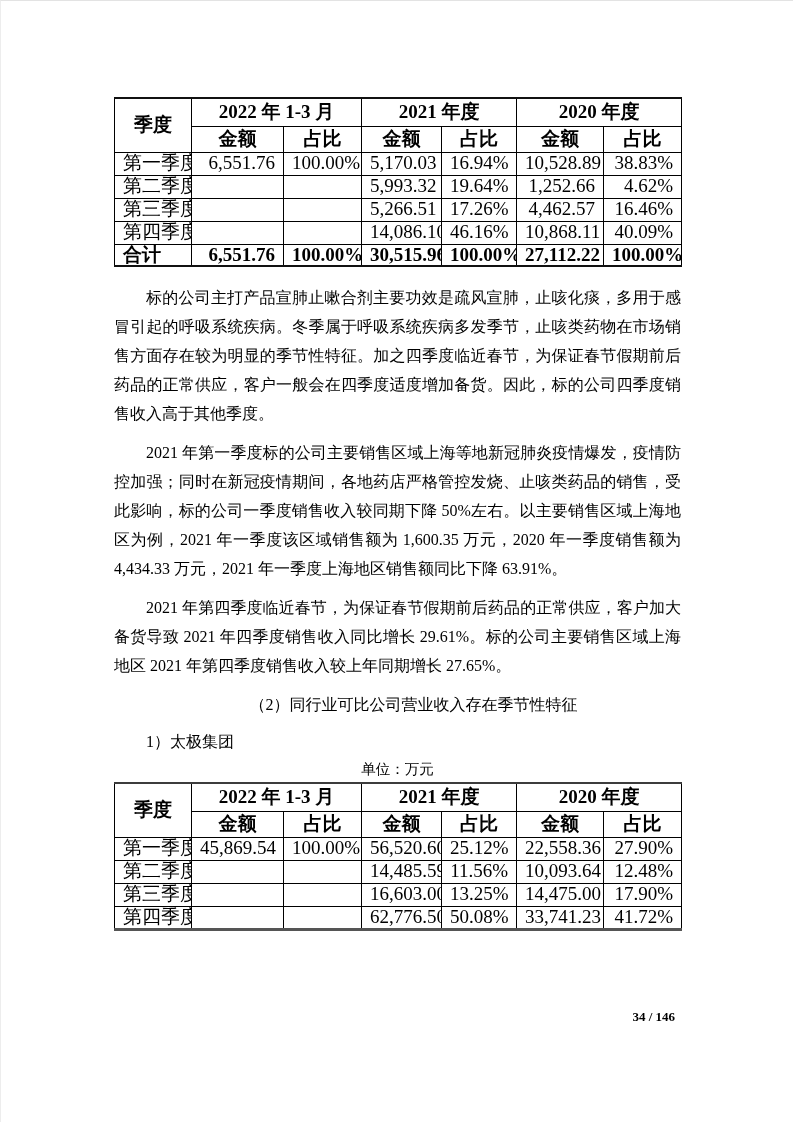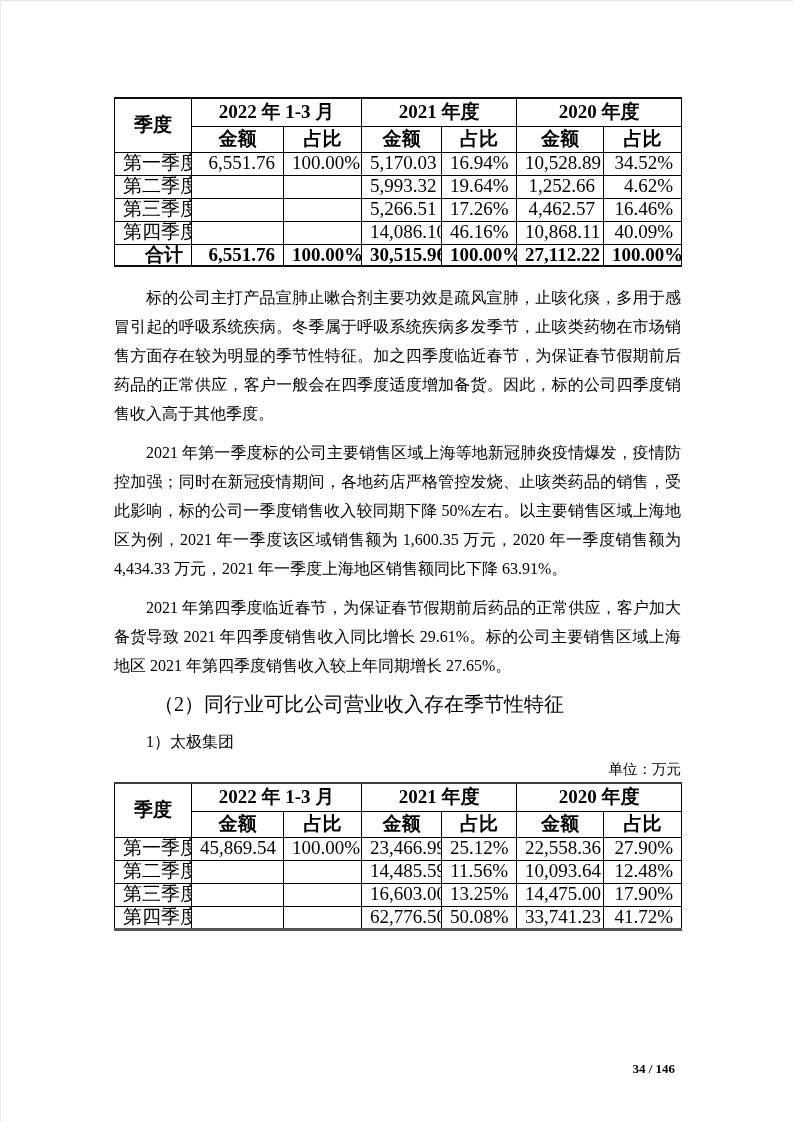--- a/index.html
+++ b/index.html
@@ -46,55 +46,56 @@
     white-space: nowrap;
   }
   table.doc-table th {
     font-weight: bold;
     text-align: center;
     vertical-align: middle;
   }
   tr.hdr1 th { height: 28px; }
   tr.hdr2 th { height: 26px; }
   table.doc-table td { height: 23px; }
-  td.qtr { text-align: right; }
+  td.qtr { text-align: left; }
   td.num { text-align: right; font-family: Liberation Serif, serif; }
   tr.total td { font-weight: bold; height: 17px; }
   #table-target { border-top: 2.5px solid #111; border-bottom: 2.5px solid #111; }
   #table-taiji  { border-top: 2.5px solid #3c3c3c; border-bottom: 3.5px solid #555; }
   
   .para {
     margin: 10px 0 0 0;
     font-size: 16px;
     line-height: 29px;
     text-align: justify;
     text-indent: 2em;
   }
   .para.first { margin-top: 16px; }
   .heading-line {
     margin: 10px 0 0 0;
-    font-size: 20px;
+    font-size: 16px;
     line-height: 29px;
     text-indent: 2em;
+    text-align: center;
   }
   .list-line {
     margin: 8px 0 0 0;
     font-size: 16px;
     line-height: 29px;
     text-indent: 2em;
   }
   .unit-label {
     margin: 2px 0 2px 0;
     font-size: 14.5px;
     line-height: 22px;
-    text-align: right;
+    text-align: center;
   }
   .page-number {
     position: absolute;
-    top: 1060px;
+    top: 1008px;
     right: 118px;
     font-size: 13px;
     font-weight: bold;
     font-family: "Liberation Serif", "DejaVu Serif", serif;
   }
 </style>
 </head>
 <body>
 
 <div class="page">
@@ -127,21 +128,21 @@
         </tr>
       </thead>
       <tbody id="tbody-target">
           <tr>
             <td class="qtr">第一季度</td>
             <td class="num">6,551.76</td>
             <td class="num">100.00%</td>
             <td class="num">5,170.03</td>
             <td class="num">16.94%</td>
             <td class="num">10,528.89</td>
-            <td class="num">34.52%</td>
+            <td class="num">38.83%</td>
           </tr>
           <tr>
             <td class="qtr">第二季度</td>
             <td class="num"></td>
             <td class="num"></td>
             <td class="num">5,993.32</td>
             <td class="num">19.64%</td>
             <td class="num">1,252.66</td>
             <td class="num">4.62%</td>
           </tr>
@@ -206,21 +207,21 @@
           <th>占比</th>
           <th>金额</th>
           <th>占比</th>
         </tr>
       </thead>
       <tbody id="tbody-taiji">
           <tr>
             <td class="qtr">第一季度</td>
             <td class="num">45,869.54</td>
             <td class="num">100.00%</td>
-            <td class="num">23,466.99</td>
+            <td class="num">56,520.60</td>
             <td class="num">25.12%</td>
             <td class="num">22,558.36</td>
             <td class="num">27.90%</td>
           </tr>
           <tr>
             <td class="qtr">第二季度</td>
             <td class="num"></td>
             <td class="num"></td>
             <td class="num">14,485.59</td>
             <td class="num">11.56%</td>

